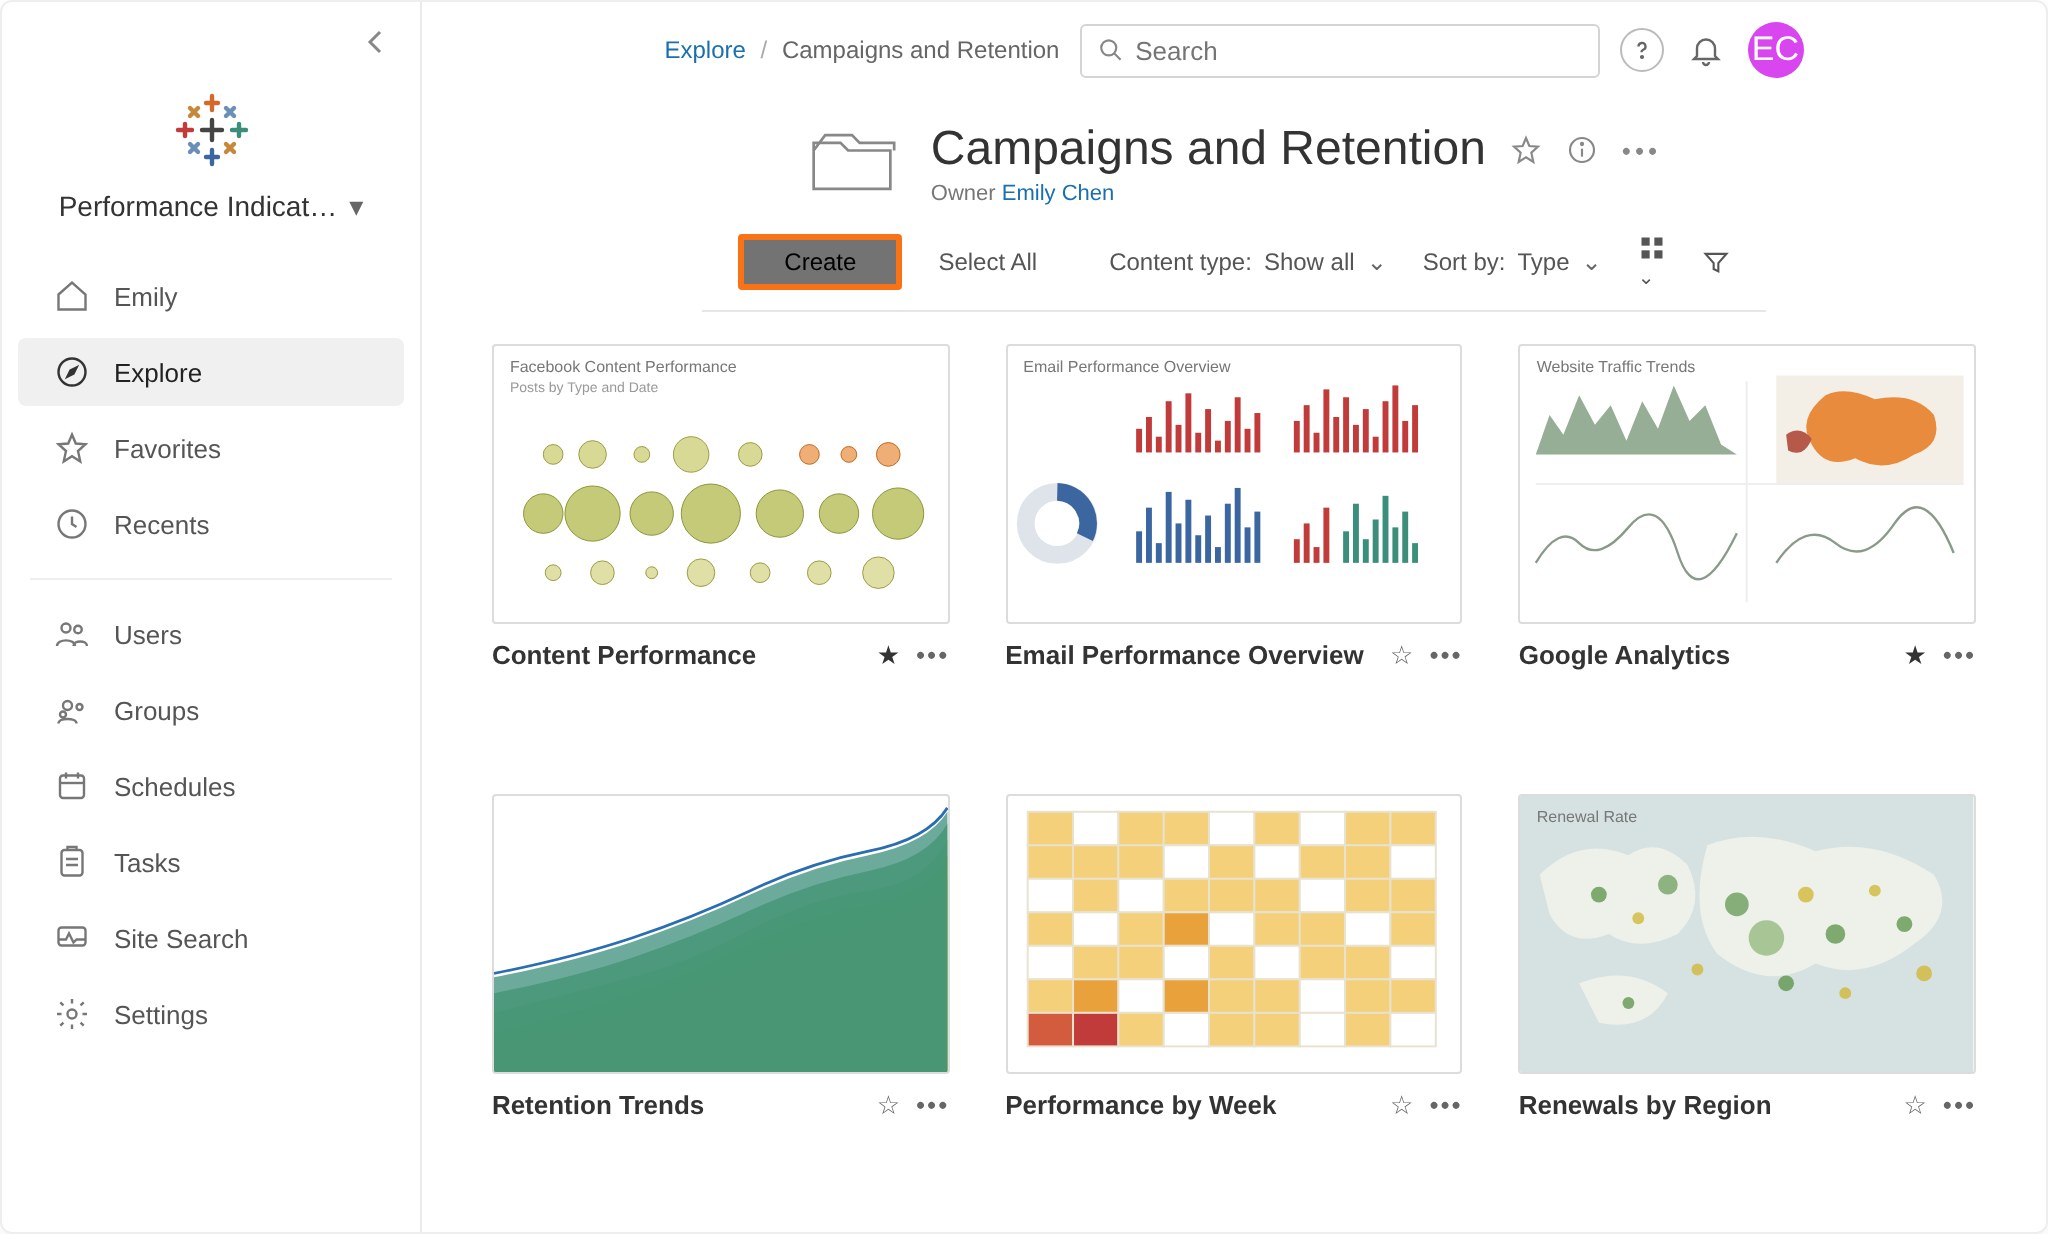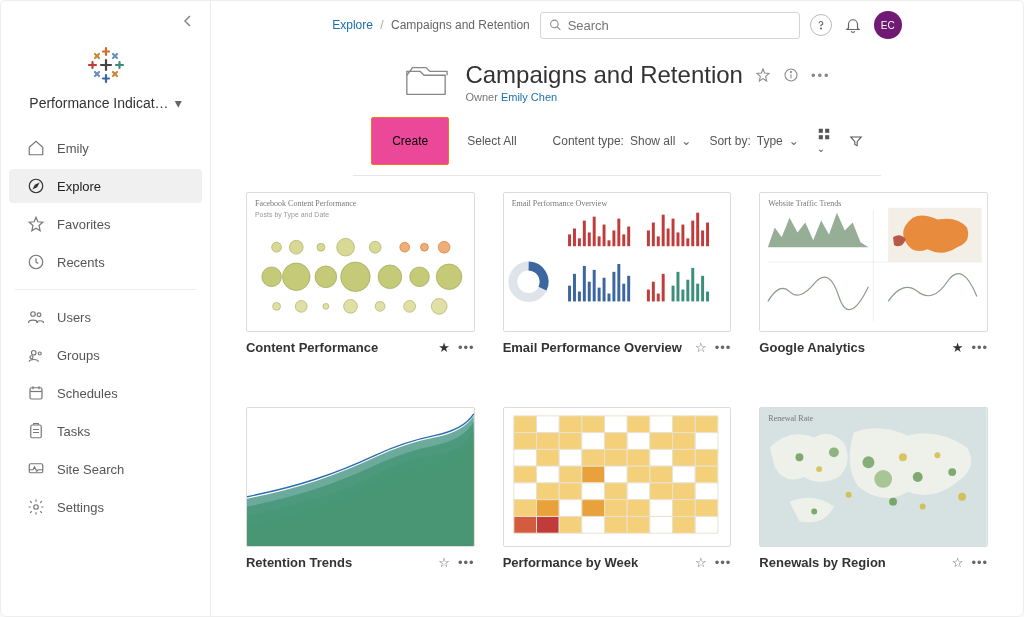--- a/index.html
+++ b/index.html
@@ -102,21 +102,21 @@
   .top-icon {
     width: 22px; height: 22px;
     display: flex; align-items: center; justify-content: center;
     color: #666; cursor: pointer;
     border: 1px solid transparent;
     border-radius: 50%;
   }
   .top-icon.circle-border { border-color: #bbb; }
   .avatar {
     width: 28px; height: 28px; border-radius: 50%;
-    background: #701a75; color: #fff; font-size: 10px;
+    background: #d946ef; color: #fff; font-size: 17px;
     display: flex; align-items: center; justify-content: center;
     font-weight: 500; cursor: pointer;
   }
 
   
   .header-block {
     display: flex;
     gap: 16px;
     padding: 16px 18px 10px 18px;
     align-items: flex-start;
@@ -132,24 +132,24 @@
   .toolbar {
     display: flex;
     align-items: center;
     padding: 4px 18px 10px 18px;
     gap: 18px;
     border-bottom: 1px solid #e6e6e6;
     font-size: 12px;
     color: #555;
   }
   .btn-create {
-    border: 1px solid #f97316;
-    padding: 16px 20px;
+    border: 3px solid #f97316;
+    padding: 4px 20px;
     border-radius: 2px;
-    background: #ec4899;
+    background: #737373;
     cursor: pointer;
     font-size: 12px;
   }
   .toolbar-spacer { flex: 1; }
   .toolbar-filter { display: flex; align-items: center; gap: 6px; }
   .toolbar-filter .caret { color: #666; }
   .toolbar-txtbtn { cursor: pointer; }
 
   
   .grid {
@@ -180,21 +180,21 @@
     font-size: 13px;
     font-weight: 600;
     flex: 1;
     color: #333;
   }
   .card-icons { display: flex; align-items: center; gap: 8px; color: #666; }
   .star { cursor: pointer; }
   .star.filled { color: #333; }
 
   
-  .mini-label { position: absolute; top: 6px; left: 8px; font-size: 8px; color: #777; font-family: Liberation Serif, serif; }
+  .mini-label { position: absolute; top: 6px; left: 8px; font-size: 8px; color: #777; }
   .mini-sub { position: absolute; top: 18px; left: 8px; font-size: 7px; color: #999; }
   svg { display: block; }
 </style>
 </head>
 <body>
 
 <div class="app">
 
   <aside class="sidebar">
     <div class="sidebar-top">

